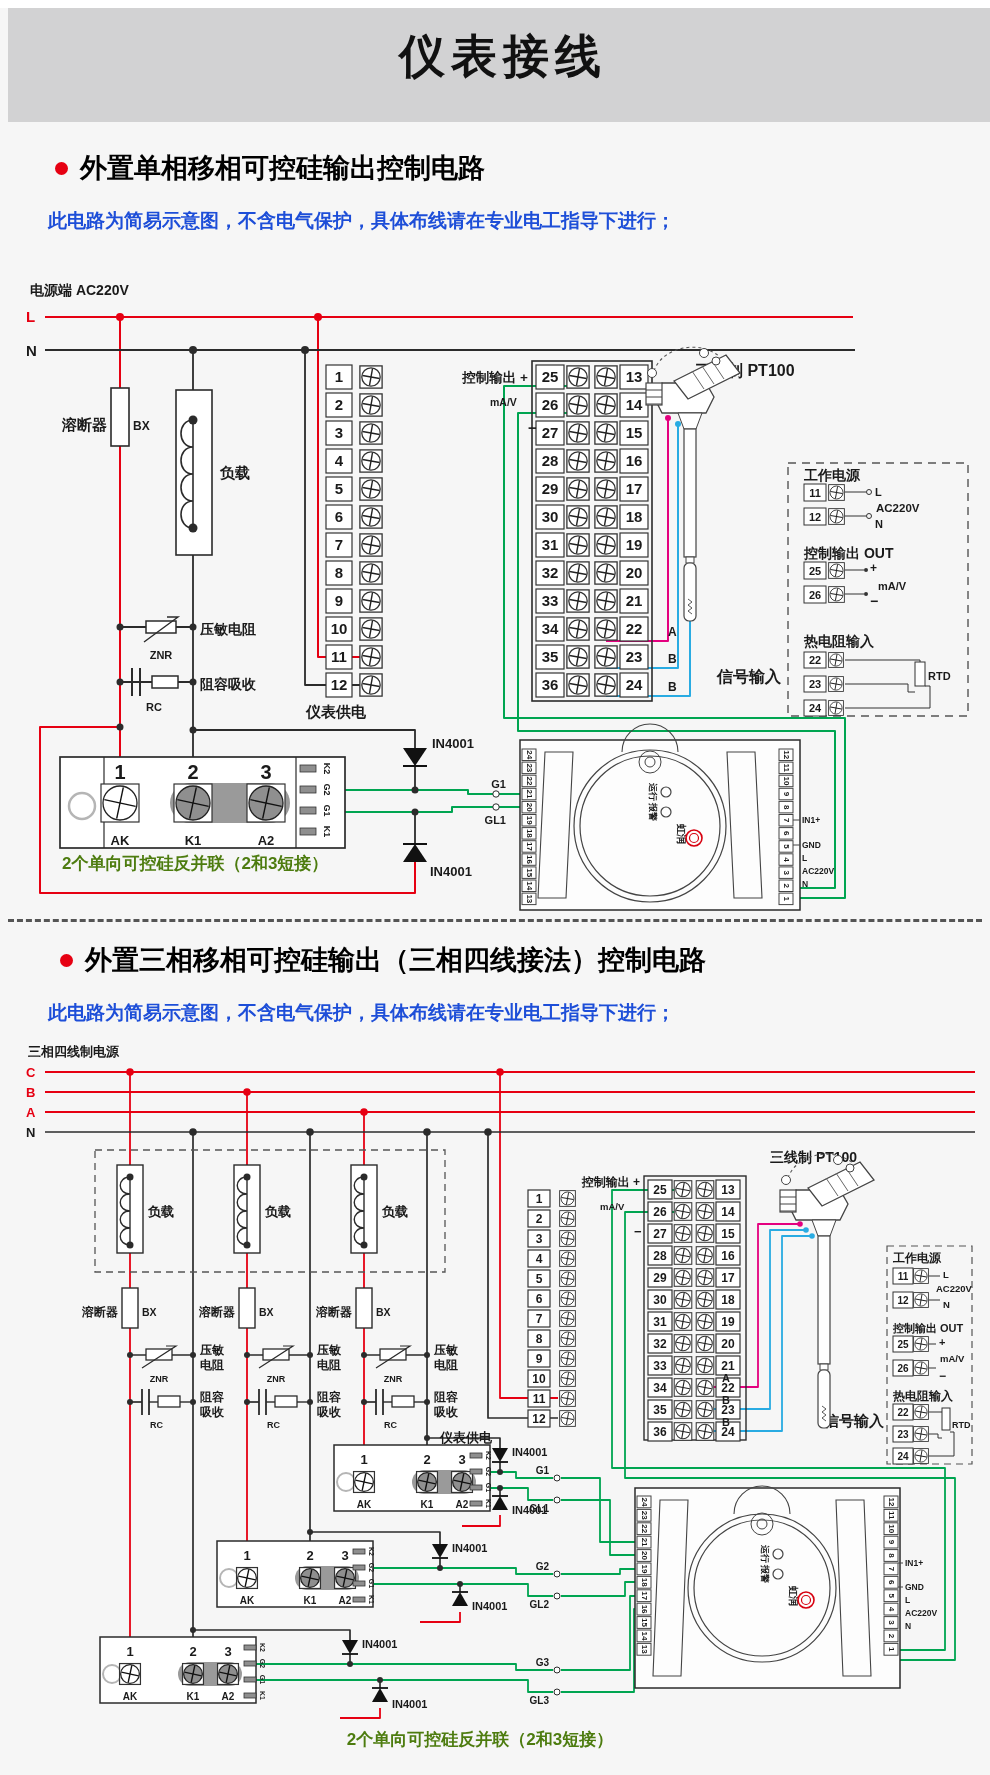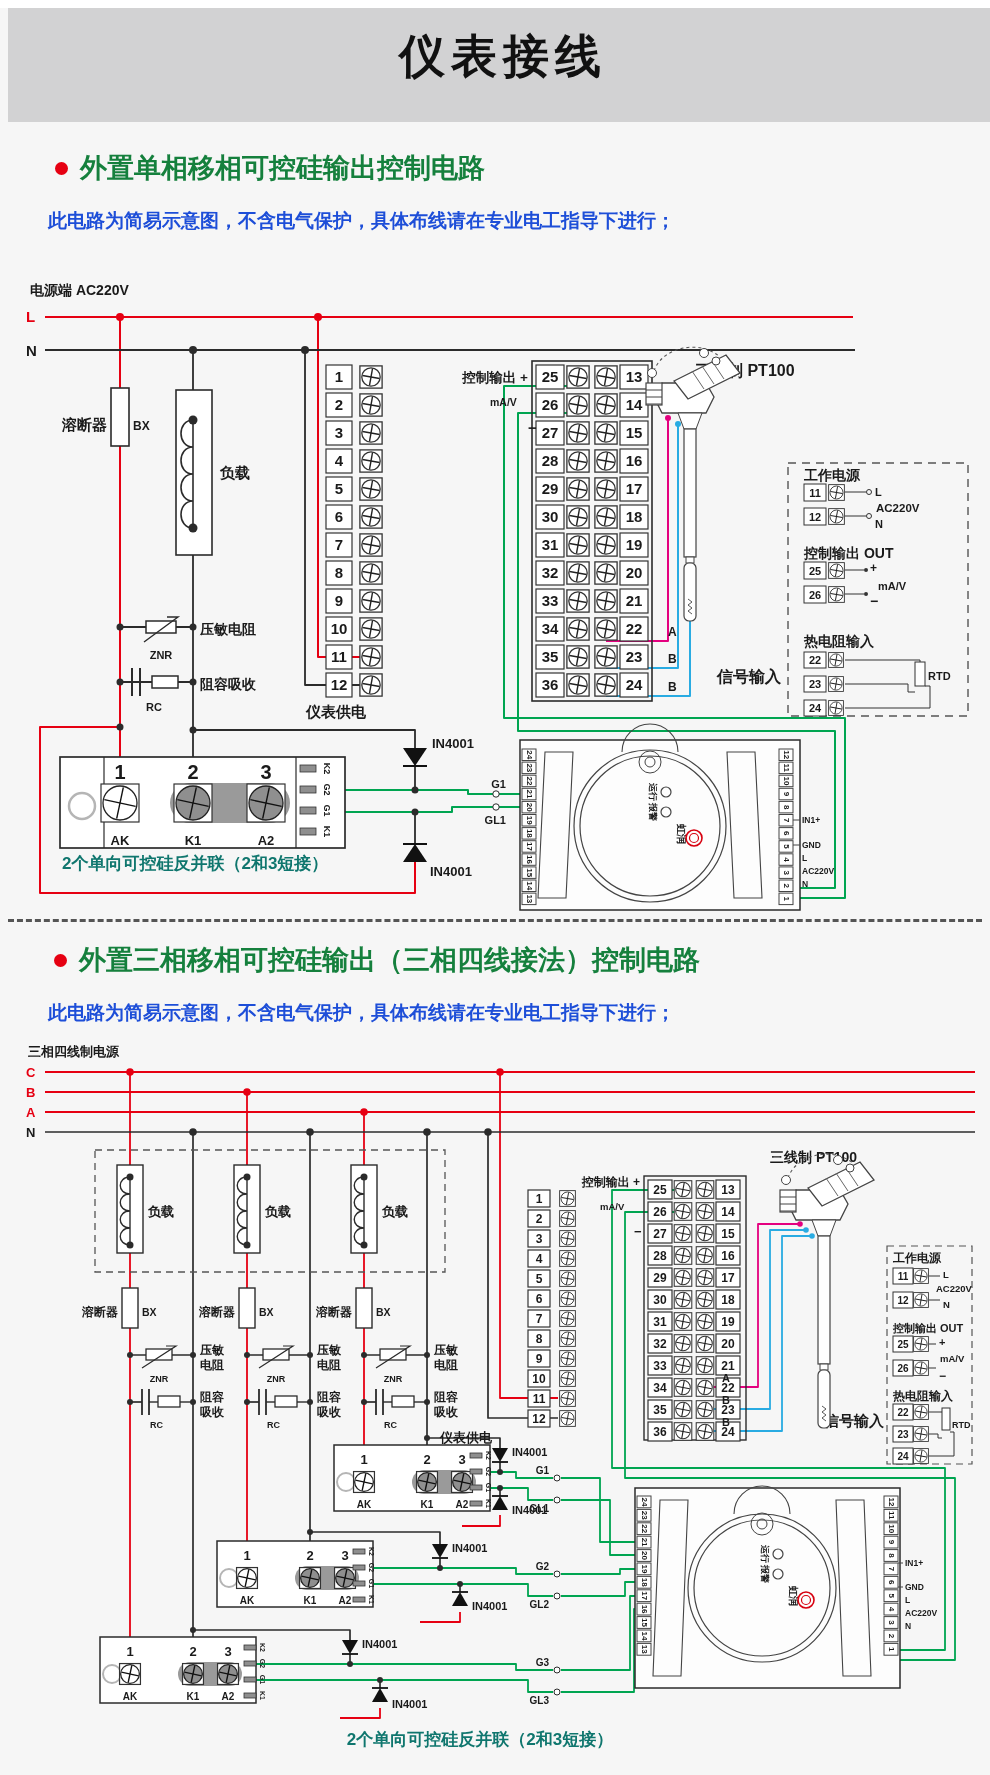--- a/index.html
+++ b/index.html
@@ -2,24 +2,24 @@
 <html><head>
 <meta charset="utf-8">
 <style>
   html,body{margin:0;padding:0;background:#fff;}
   .page{position:relative;width:990px;height:1775px;background:#f6f6f6;overflow:hidden;
         font-family:"Liberation Sans","DejaVu Sans",sans-serif;color:#1a1a1a;}
   .topstrip{position:absolute;left:0;top:0;width:990px;height:8px;background:#ffffff;}
   .band{position:absolute;left:8px;top:8px;width:990px;height:114px;background:#d2d2d3;text-align:center;}
   .band .t{margin-top:18px;font-size:46px;font-weight:bold;letter-spacing:6px;color:#111;}
   .band .s{margin-top:-6px;font-size:20px;color:#111;letter-spacing:1px;}
-  .sect{position:absolute;display:flex;align-items:center;font-size:27px;font-weight:bold;color:#15803d;}
+  .sect{position:absolute;display:flex;align-items:center;font-size:27px;font-weight:bold;color:#000000;}
   .sect .dot{width:13px;height:13px;border-radius:50%;background:#e60012;margin-right:12px;flex:0 0 auto;}
   .note{position:absolute;font-size:19px;font-weight:bold;color:#1d4ed8;}
-  .scrnote{position:absolute;font-size:17px;font-weight:bold;color:#0f766e;}
+  .scrnote{position:absolute;font-size:17px;font-weight:bold;color:#4d7c0f;}
   .divider{position:absolute;left:8px;top:919px;width:974px;border-top:3px dashed #555;}
   svg{position:absolute;left:0;top:0;}
   svg text{fill:#1a1a1a;font-family:"Liberation Sans","DejaVu Sans",sans-serif;}
   .b{font-weight:bold;}
   .red{fill:#e60012;}
   .wire{fill:none;stroke-linejoin:round;stroke-linecap:butt;}
 </style>
 </head>
 <body>
 
@@ -28,21 +28,21 @@
   <div class="band">
     <div class="t">仪表接线</div>
   </div>
 
   <div class="sect" style="left:55px;top:150px;">
     <span class="dot"></span>
     <span>外置单相移相可控硅输出控制电路</span>
   </div>
   <div class="note" style="left:48px;top:208px;">此电路为简易示意图，不含电气保护，具体布线请在专业电工指导下进行；</div>
 
-  <div class="sect" style="left:54px;top:942px;text-align:center;">
+  <div class="sect" style="left:60px;top:942px;text-align:center;">
     <span class="dot"></span>
     <span>外置三相移相可控硅输出（三相四线接法）控制电路</span>
   </div>
   <div class="note" style="left:48px;top:1000px;">此电路为简易示意图，不含电气保护，具体布线请在专业电工指导下进行；</div>
 
   <div class="divider"></div>
 
   <div class="scrnote" style="left:62px;top:852px;">2个单向可控硅反并联（2和3短接）</div>
   <div class="scrnote" style="left:250px;top:1728px;width:460px;text-align:center;">2个单向可控硅反并联（2和3短接）</div>
 

